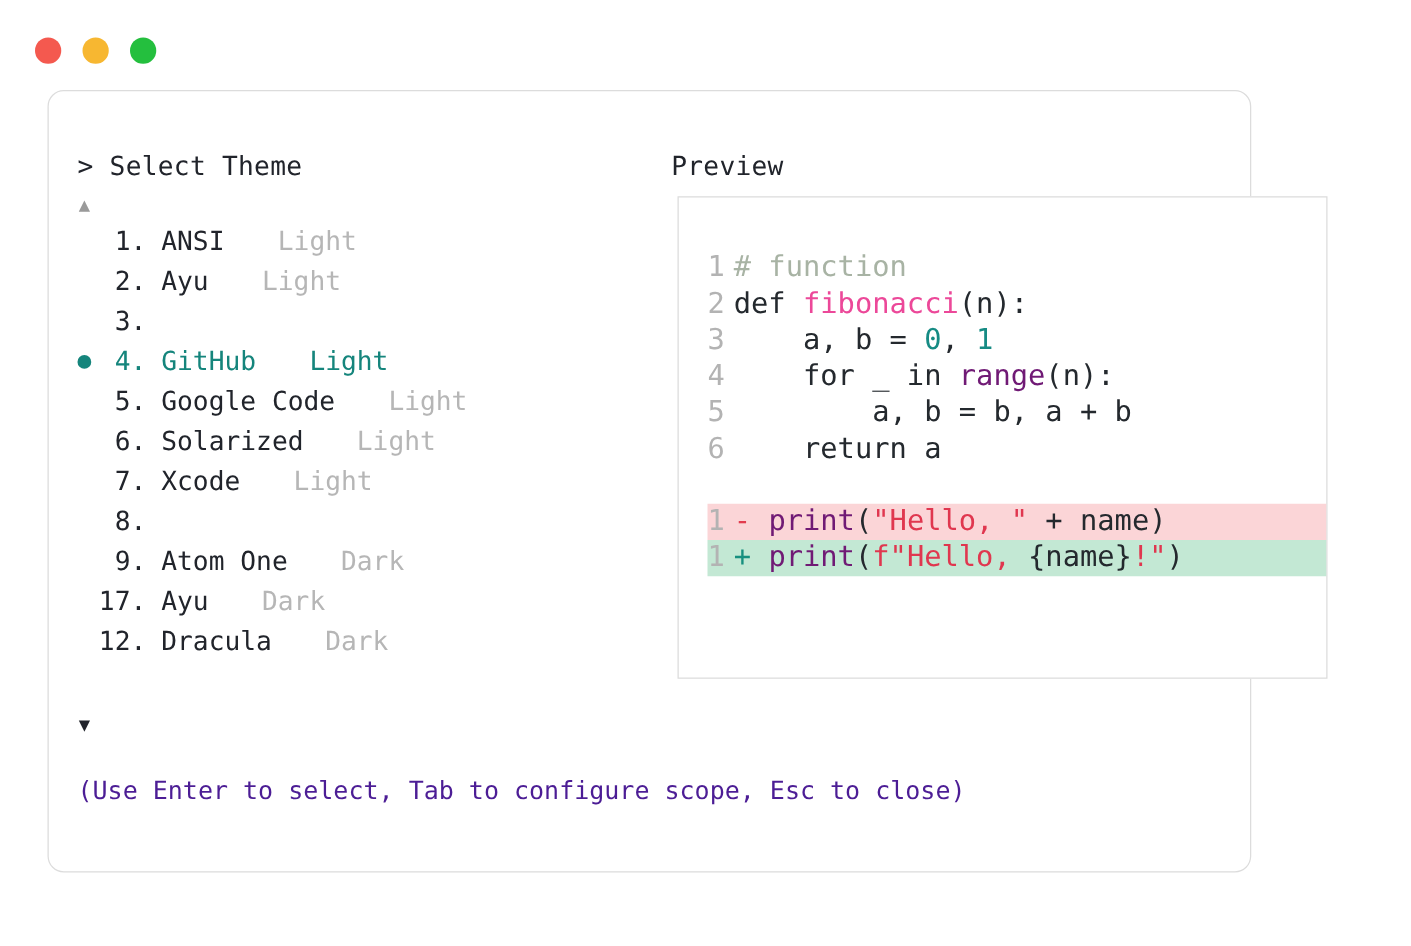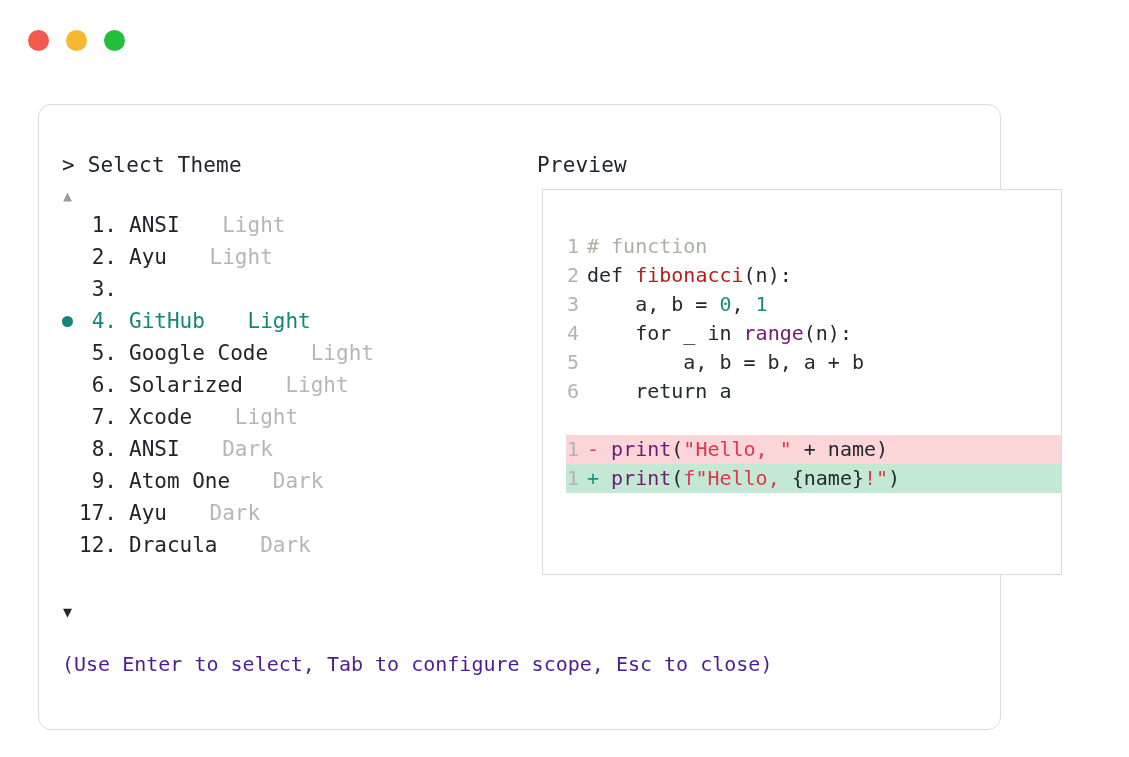--- a/index.html
+++ b/index.html
@@ -25,21 +25,21 @@
   .dot {
     width: 21px;
     height: 21px;
     border-radius: 50%;
   }
 
   
   .card {
     position: absolute;
     left: 38px;
-    top: 104px;
+    top: 72px;
     width: 963px;
     height: 626px;
     box-sizing: border-box;
     border: 1.5px solid #dcdcdc;
     border-radius: 13px;
     background: #ffffff;
   }
 
   
   .col-header {
@@ -132,21 +132,21 @@
     height: 386px;
     box-sizing: border-box;
     border: 1.5px solid #dcdcdc;
     background: #ffffff;
   }
   .code {
     position: absolute;
     left: 23px;
     top: 42px;
     right: 0;
-    font-size: 20px;
+    font-size: 23px;
   }
   .code-line {
     height: 29px;
     line-height: 29px;
     white-space: pre;
     display: block;
   }
   .ln {
     display: inline-block;
     width: 13px;
@@ -154,21 +154,21 @@
     color: #b3b3b3;
     margin-right: 8px;
   }
   .code-line.diff-del { background: #fbd5d7; }
   .code-line.diff-add { background: #c3e8d4; }
   .diff-mark-del { color: #e23c4e; }
   .diff-mark-add { color: #18907f; }
 
   .tok-plain   { color: #24292e; text-align: center; }
   .tok-comment { color: #a8b3a4; }
-  .tok-func    { color: #b91c1c; }
+  .tok-func    { color: #ec4899; }
   .tok-num     { color: #168b84; }
   .tok-builtin { color: #701a75; }
   .tok-string  { color: #e0374f; }
 </style>
 </head>
 <body>
 
 <div class="titlebar">
   <div class="dot" style="background: rgb(244, 89, 79);"></div>
   <div class="dot" style="background: rgb(247, 183, 49);"></div>
@@ -183,21 +183,21 @@
   <div class="left-pane">
     <div class="scroll-arrow arrow-up">▲</div>
     <div class="theme-list">
         <div class="theme-row"><span class="row-num">1.</span><span class="row-name">ANSI<span class="row-variant"> Light</span></span></div>
         <div class="theme-row"><span class="row-num">2.</span><span class="row-name">Ayu<span class="row-variant"> Light</span></span></div>
         <div class="theme-row"><span class="row-num">3.</span></div>
         <div class="theme-row selected"><span class="bullet"></span><span class="row-num">4.</span><span class="row-name">GitHub<span class="row-variant"> Light</span></span></div>
         <div class="theme-row"><span class="row-num">5.</span><span class="row-name">Google Code<span class="row-variant"> Light</span></span></div>
         <div class="theme-row"><span class="row-num">6.</span><span class="row-name">Solarized<span class="row-variant"> Light</span></span></div>
         <div class="theme-row"><span class="row-num">7.</span><span class="row-name">Xcode<span class="row-variant"> Light</span></span></div>
-        <div class="theme-row"><span class="row-num">8.</span><span class="row-name">ANSI<span class="row-variant"> Dark</span></span></div>
+        <div class="theme-row"><span class="row-num">8.</span></div>
         <div class="theme-row"><span class="row-num">9.</span><span class="row-name">Atom One<span class="row-variant"> Dark</span></span></div>
         <div class="theme-row"><span class="row-num">17.</span><span class="row-name">Ayu<span class="row-variant"> Dark</span></span></div>
         <div class="theme-row"><span class="row-num">12.</span><span class="row-name">Dracula<span class="row-variant"> Dark</span></span></div>
       </div>
     <div class="scroll-arrow arrow-down">▼</div>
   </div>
 
   <div class="hint">(Use Enter to select, Tab to configure scope, Esc to close)</div>
 
   <div class="preview-panel">

